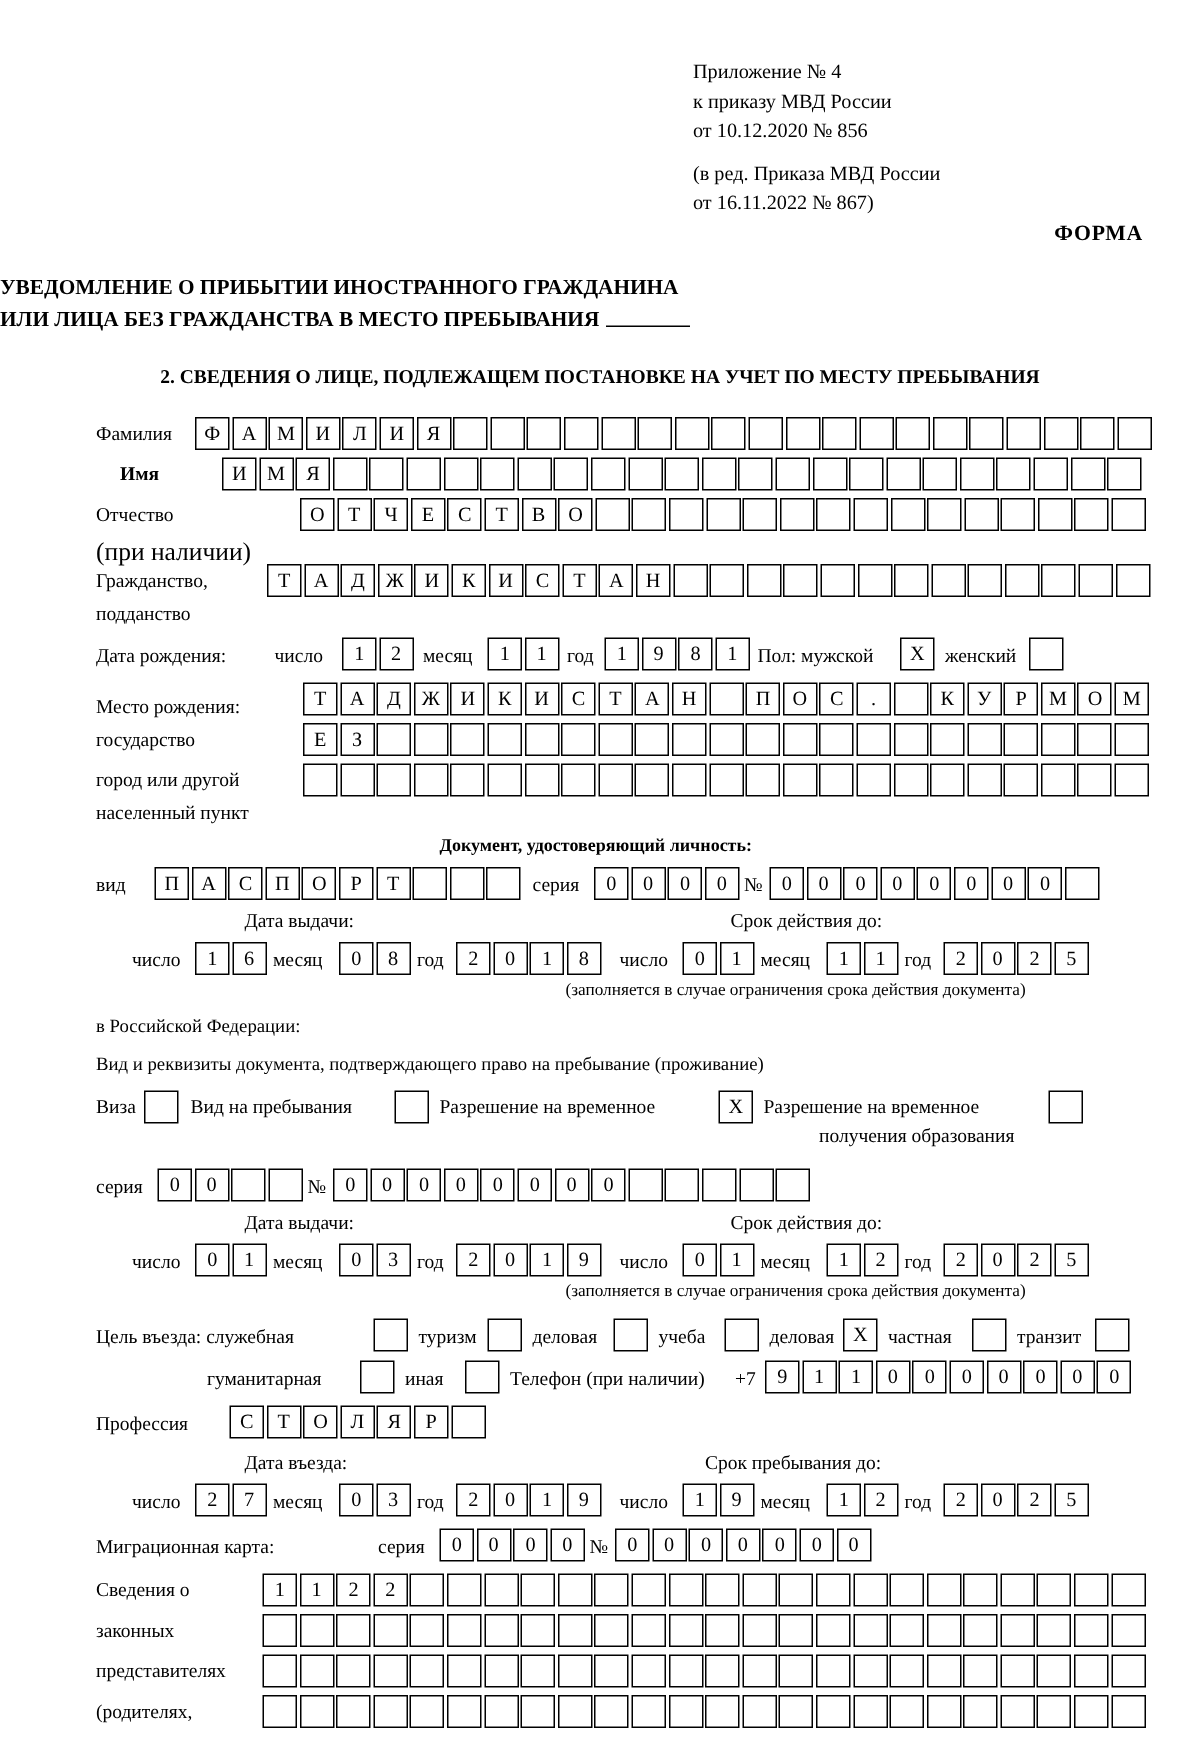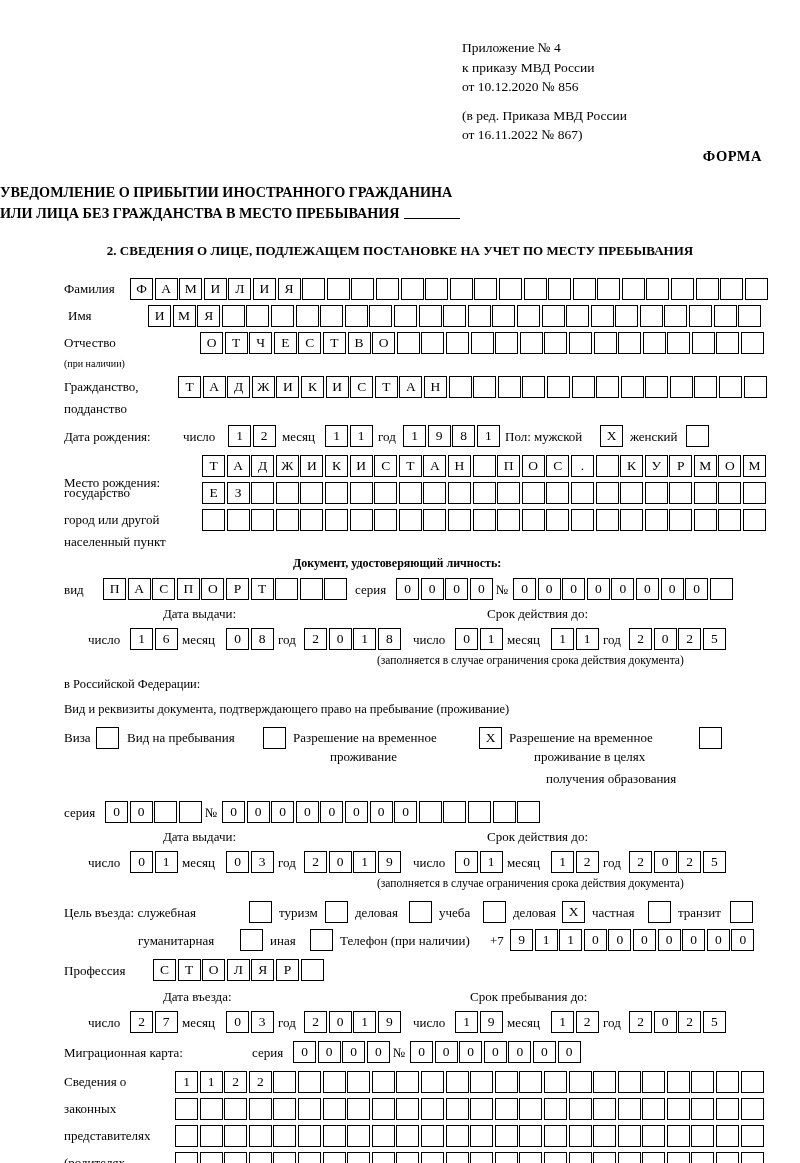--- a/index.html
+++ b/index.html
@@ -8,21 +8,21 @@
   .hdr{position:absolute;top:38px;right:38px;width:300px;text-align:left;font-size:13.5px;line-height:1.45;}
   .hdr div{white-space:nowrap;}
   .hdr .sp{margin-top:9px;}
   .forma{position:absolute;top:148px;right:38px;font-weight:bold;font-size:14.5px;letter-spacing:.5px;}
   .title{position:absolute;top:182px;left:0;width:800px;text-align:left;font-weight:bold;font-size:14.2px;line-height:1.5;}
   .title .ln2 span.tail{display:inline-block;border-bottom:1px solid #000;width:56px;height:13px;vertical-align:-1px;margin-left:4px;}
   .sect1{position:absolute;top:243px;left:0;width:800px;text-align:center;font-weight:bold;font-size:13px;}
   .form{position:absolute;top:278px;left:0;width:800px;font-size:13px;}
   .row{position:relative;height:25px;}
   .lbl{position:absolute;font-size:13px;white-space:nowrap;}
-  .lbl.sm{font-size:10px;}
+  .lbl.sm{font-size:17px;}
   .cells{position:absolute;display:flex;}
   .c{width:23px;height:22px;border:1px solid #000;box-sizing:border-box;text-align:center;font-size:13.5px;line-height:20px;font-family:"Liberation Serif",serif;margin-right:1.6px;background:#fff;}
   .note{font-size:11.5px;}
   .bold{font-weight:bold;}
 </style>
 </head>
 <body>
 
 <div class="page">
 
@@ -71,21 +71,21 @@
           <div class="c"></div>
           <div class="c"></div>
           <div class="c"></div>
           <div class="c"></div>
           <div class="c"></div>
           <div class="c"></div>
         </div>
     </div>
 
     <div class="row" style="height:27px;">
-      <div class="lbl" style="left:68px;top:3px;">Имя</div>
+      <div class="lbl" style="left:80px;top:3px;font-weight:bold;">Имя</div>
       <div class="cells" style="left:148px;top:0;">
           <div class="c">И</div>
           <div class="c">М</div>
           <div class="c">Я</div>
           <div class="c"></div>
           <div class="c"></div>
           <div class="c"></div>
           <div class="c"></div>
           <div class="c"></div>
           <div class="c"></div>
@@ -197,21 +197,21 @@
       <div class="cells" style="left:600px;top:0;">
           <div class="c">X</div>
         </div>
       <div class="lbl" style="left:630px;top:4px;">женский</div>
       <div class="cells" style="left:686px;top:0;">
           <div class="c"></div>
         </div>
     </div>
 
     <div class="row" style="height:27px;">
-      <div class="lbl" style="left:64px;top:20px;text-align:center;">Место рождения:</div>
+      <div class="lbl" style="left:64px;top:8px;text-align:center;">Место рождения:</div>
       <div class="cells" style="left:202px;top:0;">
           <div class="c">Т</div>
           <div class="c">А</div>
           <div class="c">Д</div>
           <div class="c">Ж</div>
           <div class="c">И</div>
           <div class="c">К</div>
           <div class="c">И</div>
           <div class="c">С</div>
           <div class="c">Т</div>
@@ -393,24 +393,20 @@
         </div>
       <div class="lbl" style="left:293px;top:3px;">Разрешение на временное</div>
       <div class="cells" style="left:479px;top:0;">
           <div class="c">X</div>
         </div>
       <div class="lbl" style="left:509px;top:3px;">Разрешение на временное</div>
       <div class="cells" style="left:699px;top:0;">
           <div class="c"></div>
         </div>
     </div>
-    <div class="row" style="height:22px;">
-      <div class="lbl" style="left:330px;top:-2px;">проживание</div>
-      <div class="lbl" style="left:534px;top:-2px;">проживание в целях</div>
-    </div>
     <div class="row" style="height:28px;">
       <div class="lbl" style="left:546px;top:-2px;">получения образования</div>
     </div>
 
     <div class="row" style="height:30px;">
       <div class="lbl" style="left:64px;top:4px;">серия</div>
       <div class="cells" style="left:105px;top:0;">
           <div class="c">0</div>
           <div class="c">0</div>
           <div class="c"></div>

